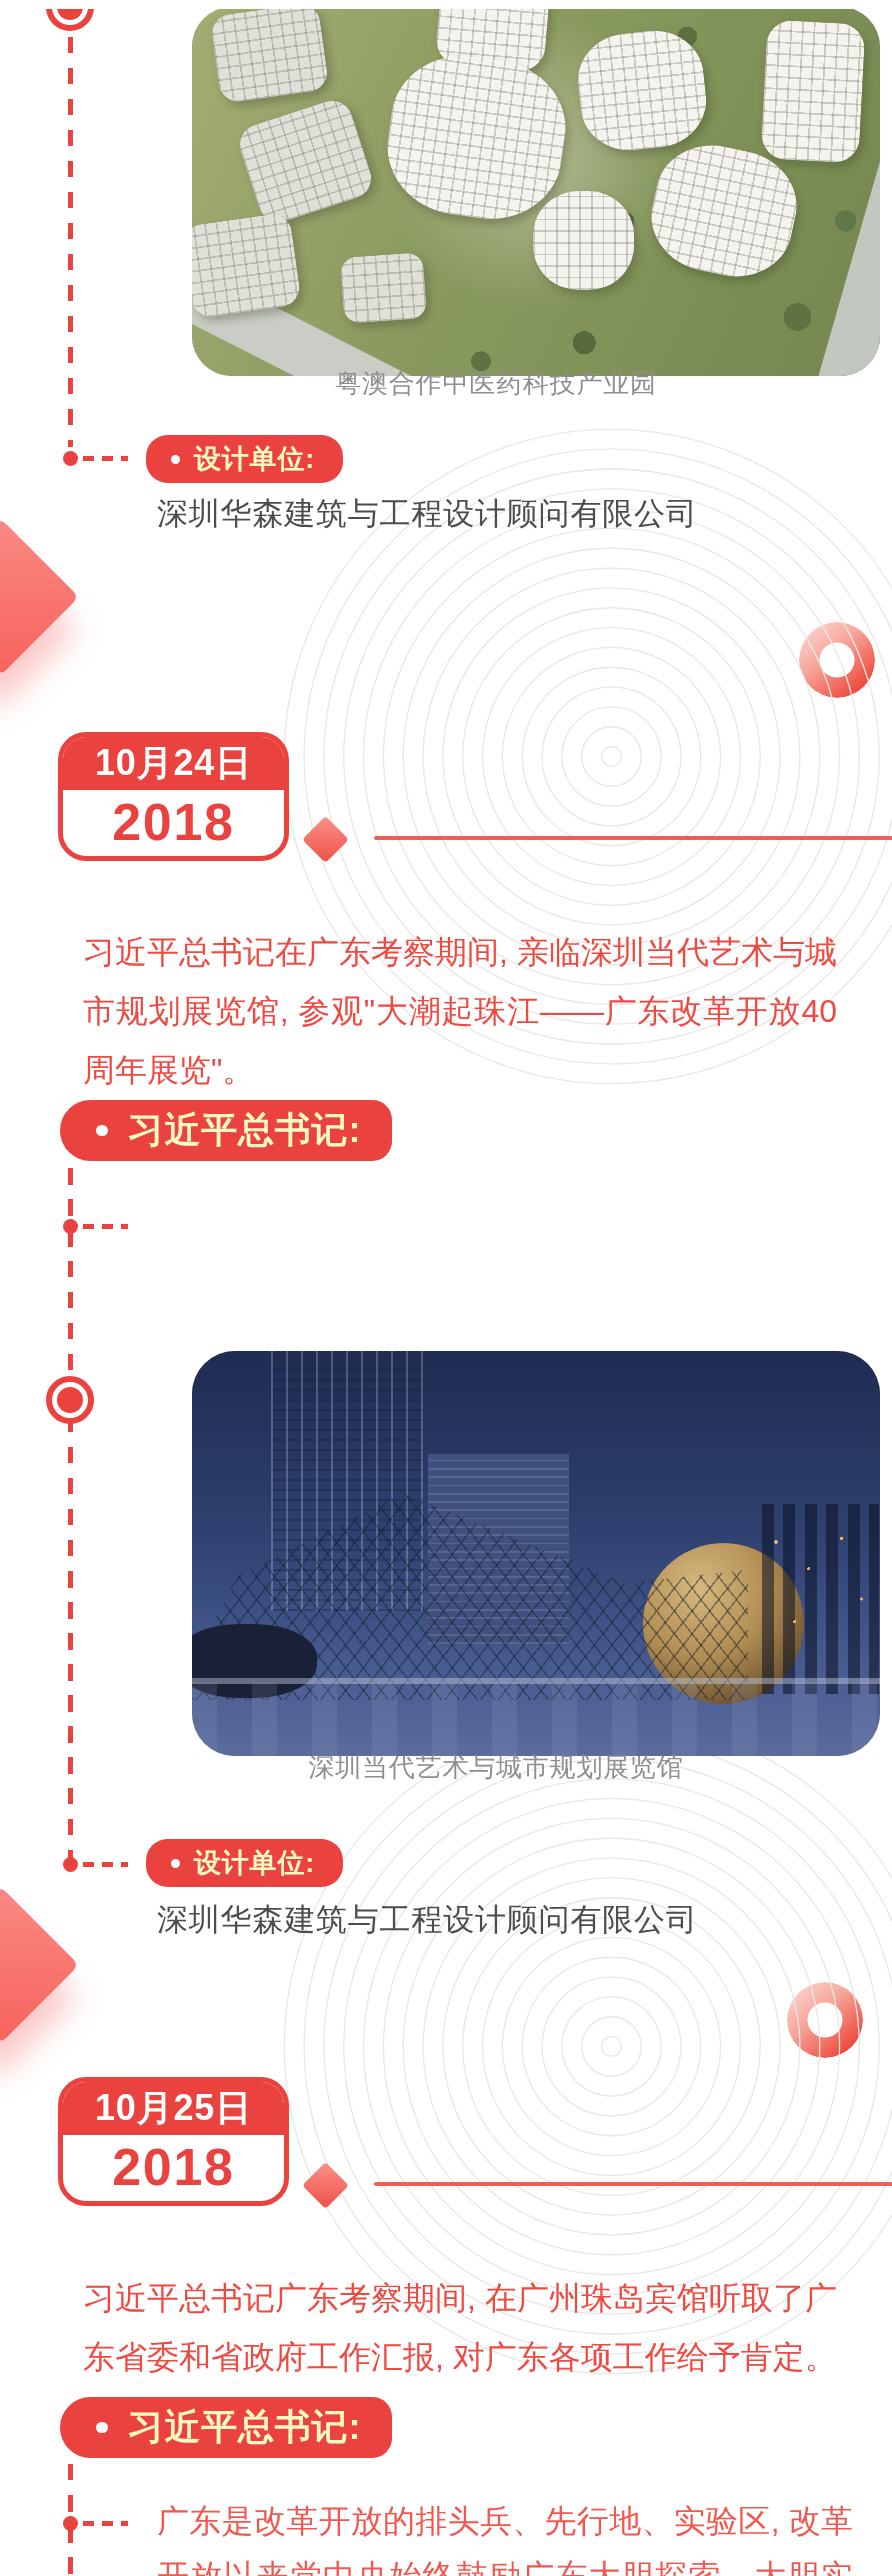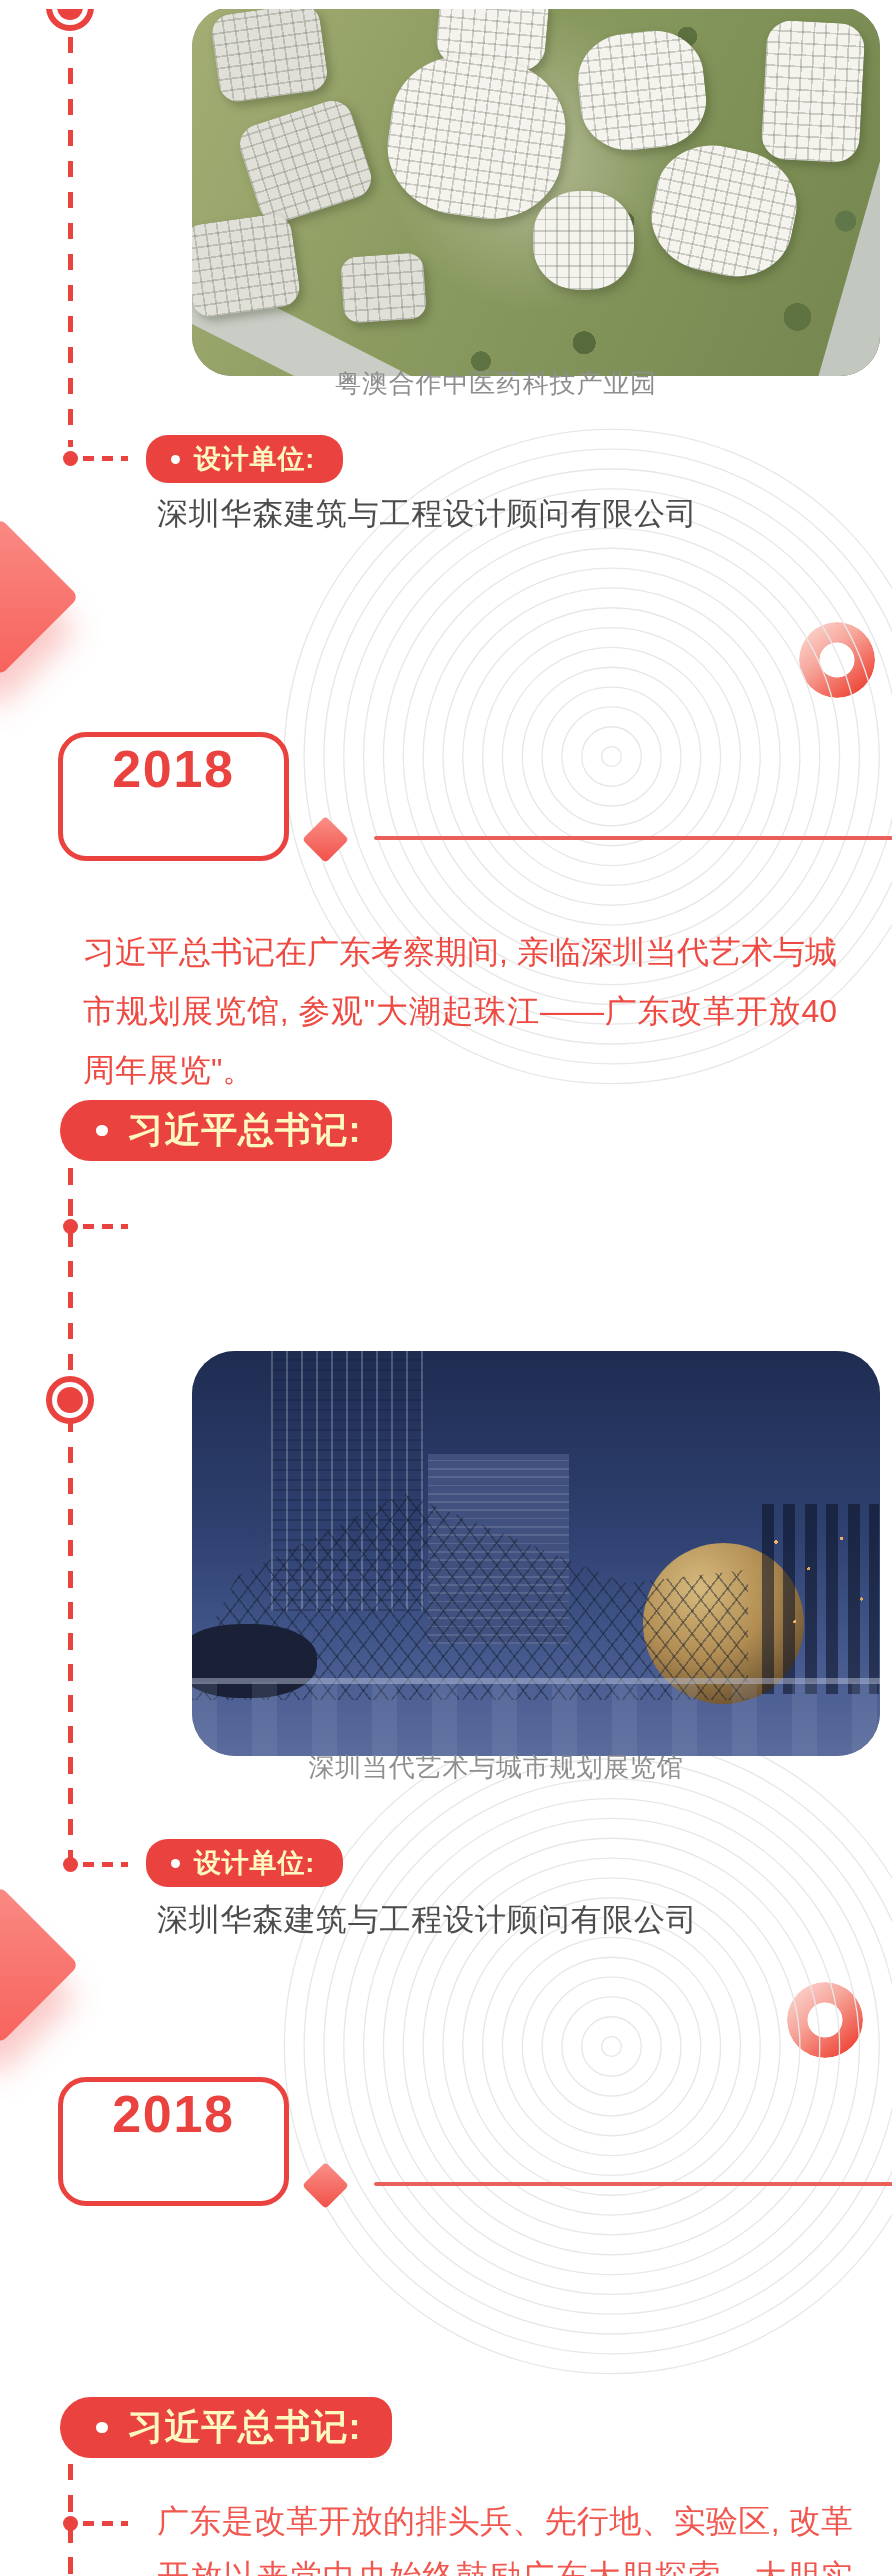--- a/index.html
+++ b/index.html
@@ -168,20 +168,21 @@
         <circle cx="400" cy="400" r="276"></circle>
       <circle cx="400" cy="400" r="300"></circle>
         <circle cx="400" cy="400" r="324"></circle>
         <circle cx="400" cy="400" r="348"></circle>
       <circle cx="400" cy="400" r="372"></circle>
         <circle cx="400" cy="400" r="396"></circle>
     </g>
   </svg>
 
   <div class="datebadge" style="top:723px;">
+    <div class="d-top">10月24日</div>
     <div class="d-year">2018</div>
   </div>
   <div class="sm-diamond" style="top:814px;"></div>
   <div class="hline" style="top:827px;"></div>
 
   <p class="para" style="top:914px;">习近平总书记在广东考察期间, 亲临深圳当代艺术与城市规划展览馆, 参观"大潮起珠江——广东改革开放40周年展览"。</p>
 
   <div class="tag speaker" style="top:1091px;">
     <span class="bullet"></span>
     <span>习近平总书记:</span>
@@ -234,25 +235,27 @@
         <circle cx="400" cy="400" r="276"></circle>
       <circle cx="400" cy="400" r="300"></circle>
         <circle cx="400" cy="400" r="324"></circle>
         <circle cx="400" cy="400" r="348"></circle>
       <circle cx="400" cy="400" r="372"></circle>
         <circle cx="400" cy="400" r="396"></circle>
     </g>
   </svg>
 
   <div class="datebadge" style="top:2068px;">
+    <div class="d-top">10月25日</div>
     <div class="d-year">2018</div>
   </div>
   <div class="sm-diamond" style="top:2160px;"></div>
   <div class="hline" style="top:2173px;"></div>
 
+  <p class="para" style="top:2260px;">习近平总书记广东考察期间, 在广州珠岛宾馆听取了广东省委和省政府工作汇报, 对广东各项工作给予肯定。</p>
 
   <div class="tag speaker" style="top:2388px;">
     <span class="bullet"></span>
     <span>习近平总书记:</span>
   </div>
 
   <div class="vdash" style="top:2455px;height:121px;"></div>
   <div class="dot" style="top:2507px;"></div>
   <div class="hdash" style="top:2512px;"></div>
   <p class="quote" style="top:2485px;width:696px;line-height:55px;">广东是改革开放的排头兵、先行地、实验区, 改革开放以来党中央始终鼓励广东大胆探索、大胆实践</p>

